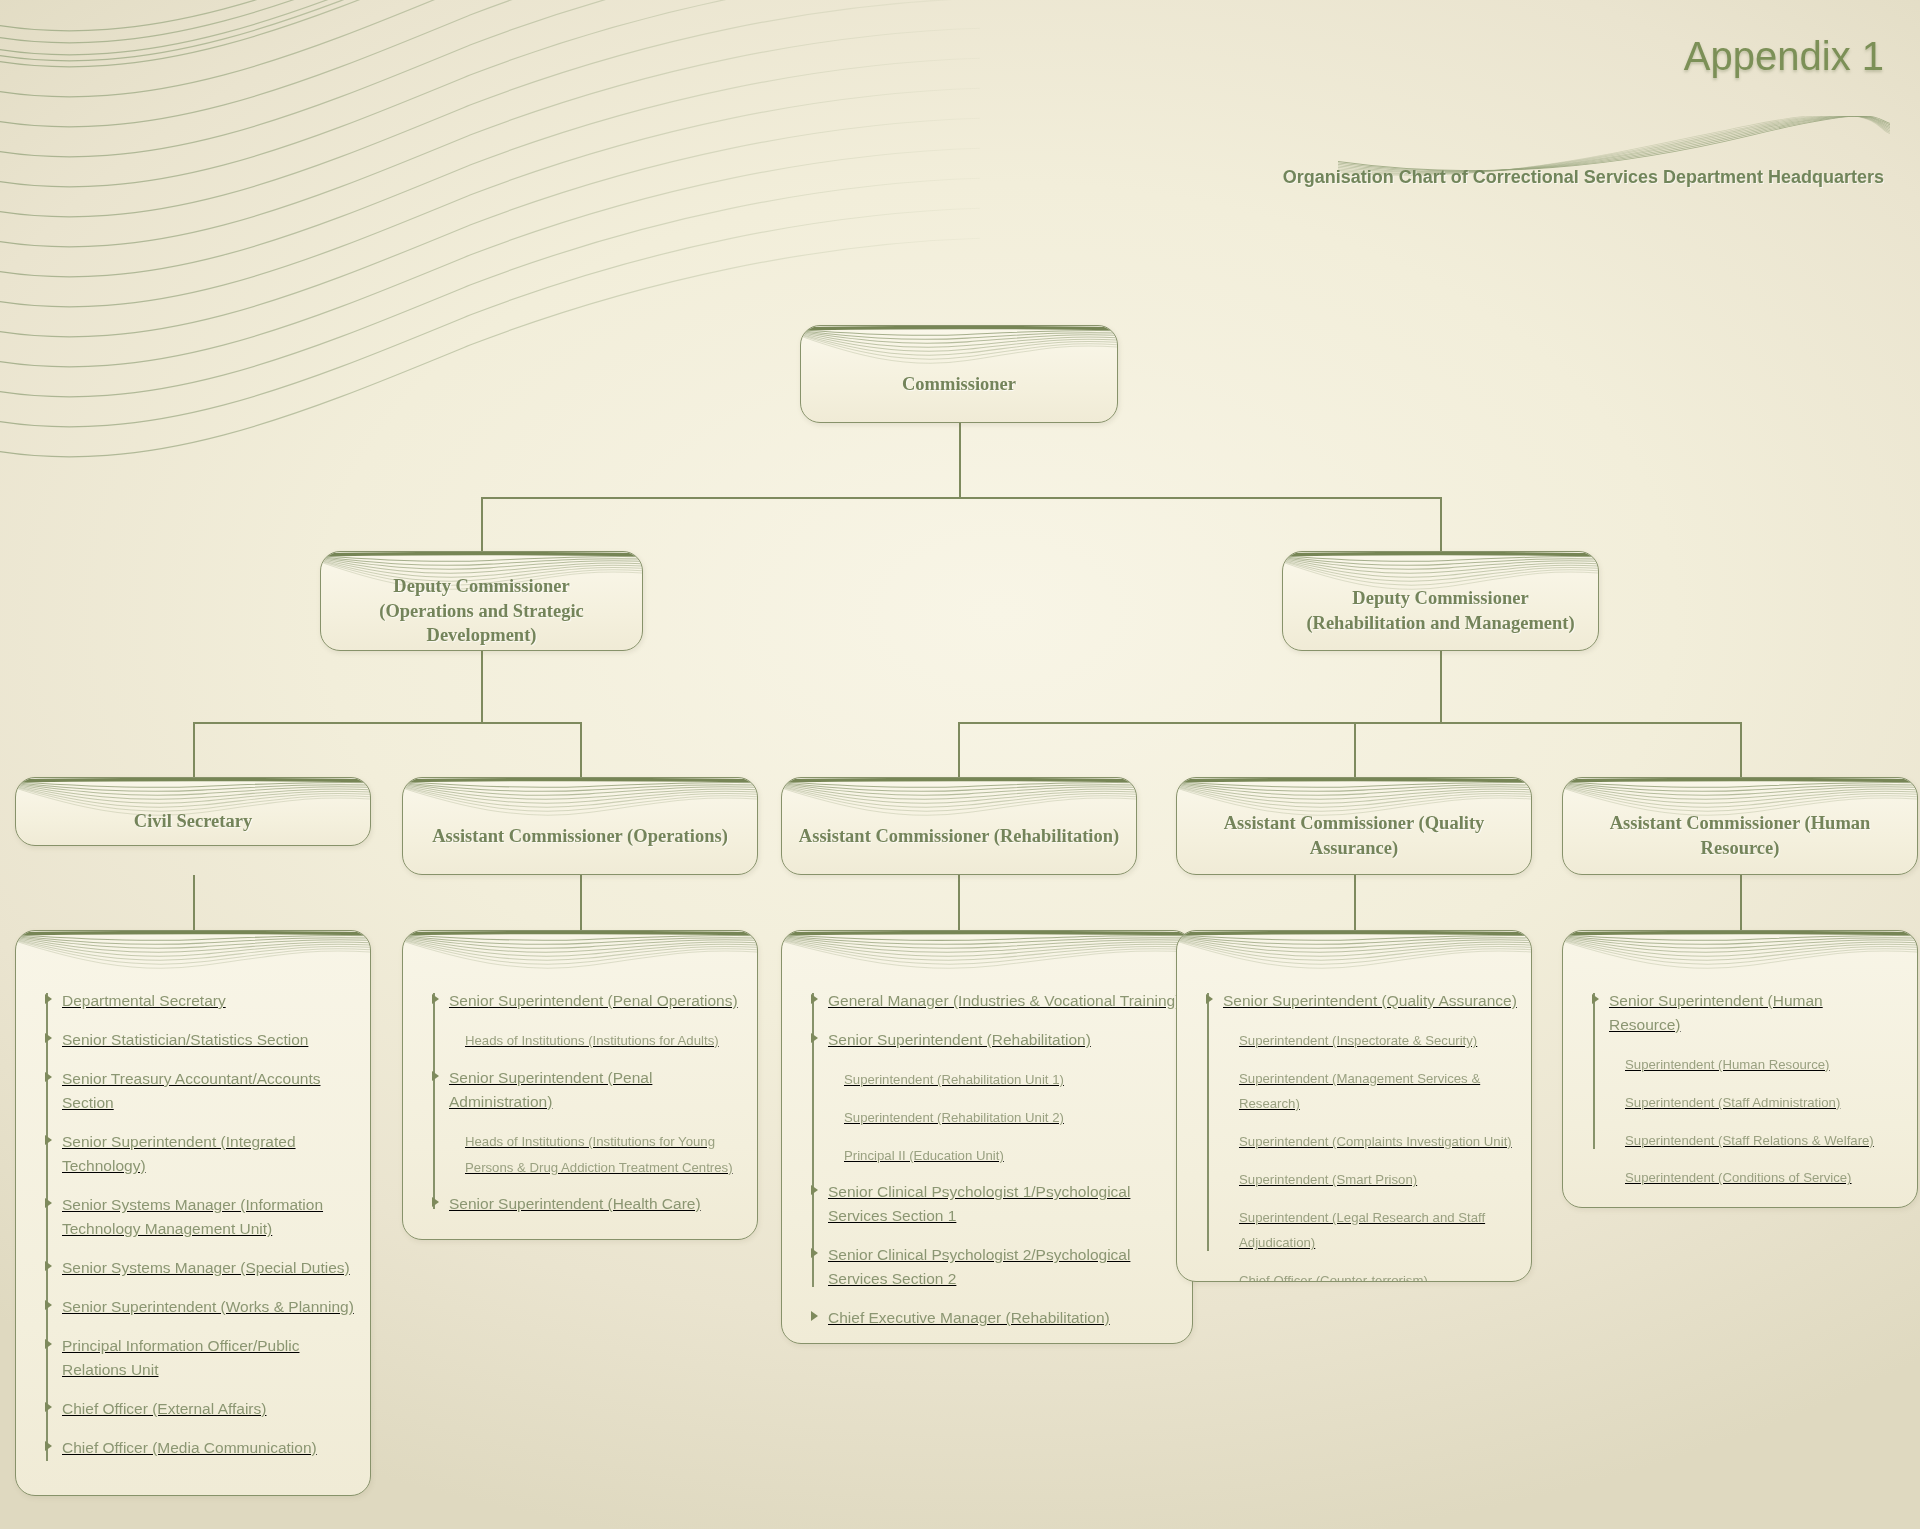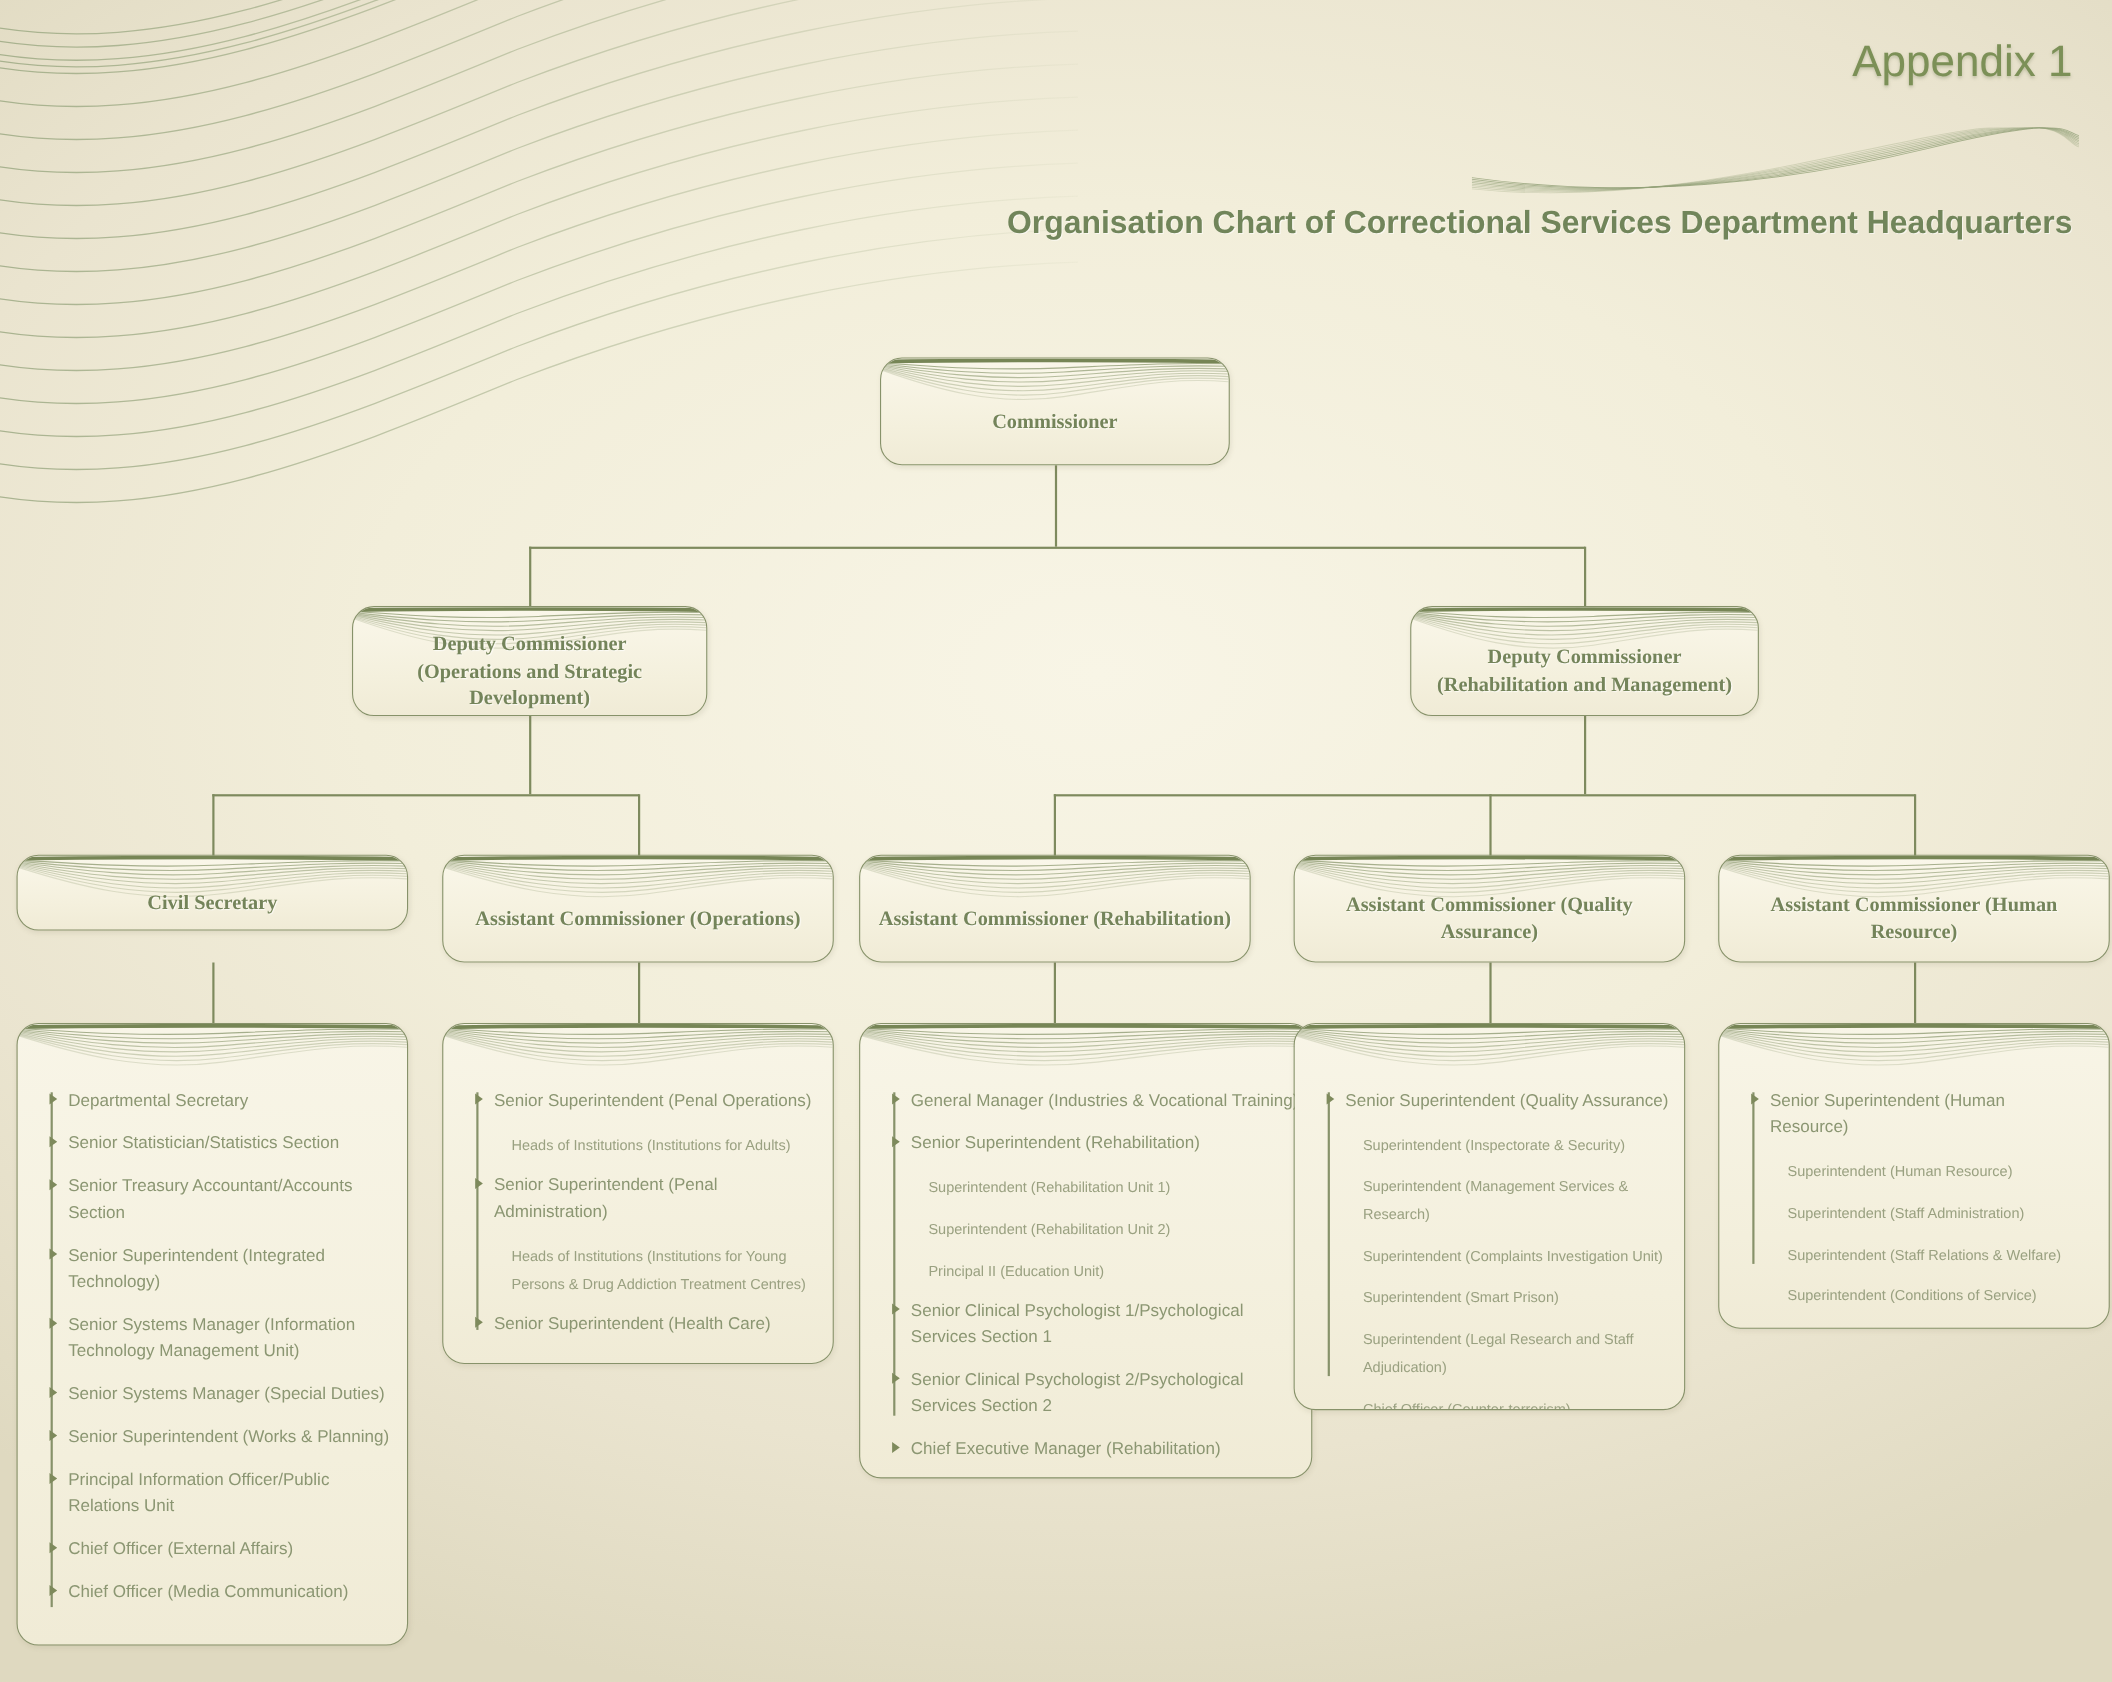--- a/index.html
+++ b/index.html
@@ -11,23 +11,22 @@
   svg{display:block;}
   .bg-waves{position:absolute;top:0;left:0;width:980px;height:470px;pointer-events:none;}
   .appendix{
     position:absolute; top:34px; right:36px;
     font-size:40px; font-weight:normal; color:#7c9057;
     text-shadow:0 2px 3px rgba(110,120,80,.35);
   }
   .swoosh{position:absolute; top:116px; right:30px; width:552px; height:66px; pointer-events:none;}
   .page-title{
     position:absolute; top:164px; right:36px; text-align:right;
-    font-size:29px; font-weight:bold; color:#71855a; line-height:1.5;
+    font-size:18px; font-weight:bold; color:#71855a; line-height:1.5;
     text-shadow:1px 1px 0 rgba(255,255,255,.6);
-    margin-top:18px;
   }
   .line{position:absolute; background:#7e8a5e;}
   .node{
     position:absolute; box-sizing:border-box;
     border:1.5px solid #87926a; border-radius:20px; overflow:hidden;
     background:linear-gradient(180deg,#faf7ea 0%,#f4f0dd 65%,#f0ebd6 100%);
     box-shadow:1px 2px 5px rgba(120,115,85,.14);
     display:flex; align-items:center; justify-content:center; text-align:center;font-family:Liberation Serif, serif;
   }
   .topwaves{position:absolute; top:0; left:0; width:100%; height:56px; pointer-events:none;}
@@ -37,21 +36,21 @@
   }
   .node-label.tight{padding-left:8px;padding-right:8px;}
   .node-label.wide{padding-left:28px;padding-right:28px;}
   .listbox{
     position:absolute; box-sizing:border-box;
     border:1.5px solid #87926a; border-radius:20px; overflow:hidden;
     background:linear-gradient(180deg,#f8f5e7 0%,#f3efdc 70%,#f0ebd6 100%);
     box-shadow:1px 2px 5px rgba(120,115,85,.12);
   }
   .spine{position:absolute; left:30px; width:1.5px; background:#87926a;}
-  ul.org-list{margin:0; padding:58px 10px 12px 46px; list-style:none;}
+  ul.org-list{margin:0; padding:58px 10px 12px 46px; list-style:none;text-decoration:underline;}
   .li-main{
     position:relative; margin:0 0 15px 0;
     font-size:15.5px; line-height:1.55; color:#8b9672;
   }
   .li-main .tri{
     position:absolute; left:-17px; top:5px; width:0; height:0;
     border-left:7px solid #7e8a5c; border-top:5px solid transparent; border-bottom:5px solid transparent;
   }
   .li-sub{
     margin:4px 0 12px 16px;

